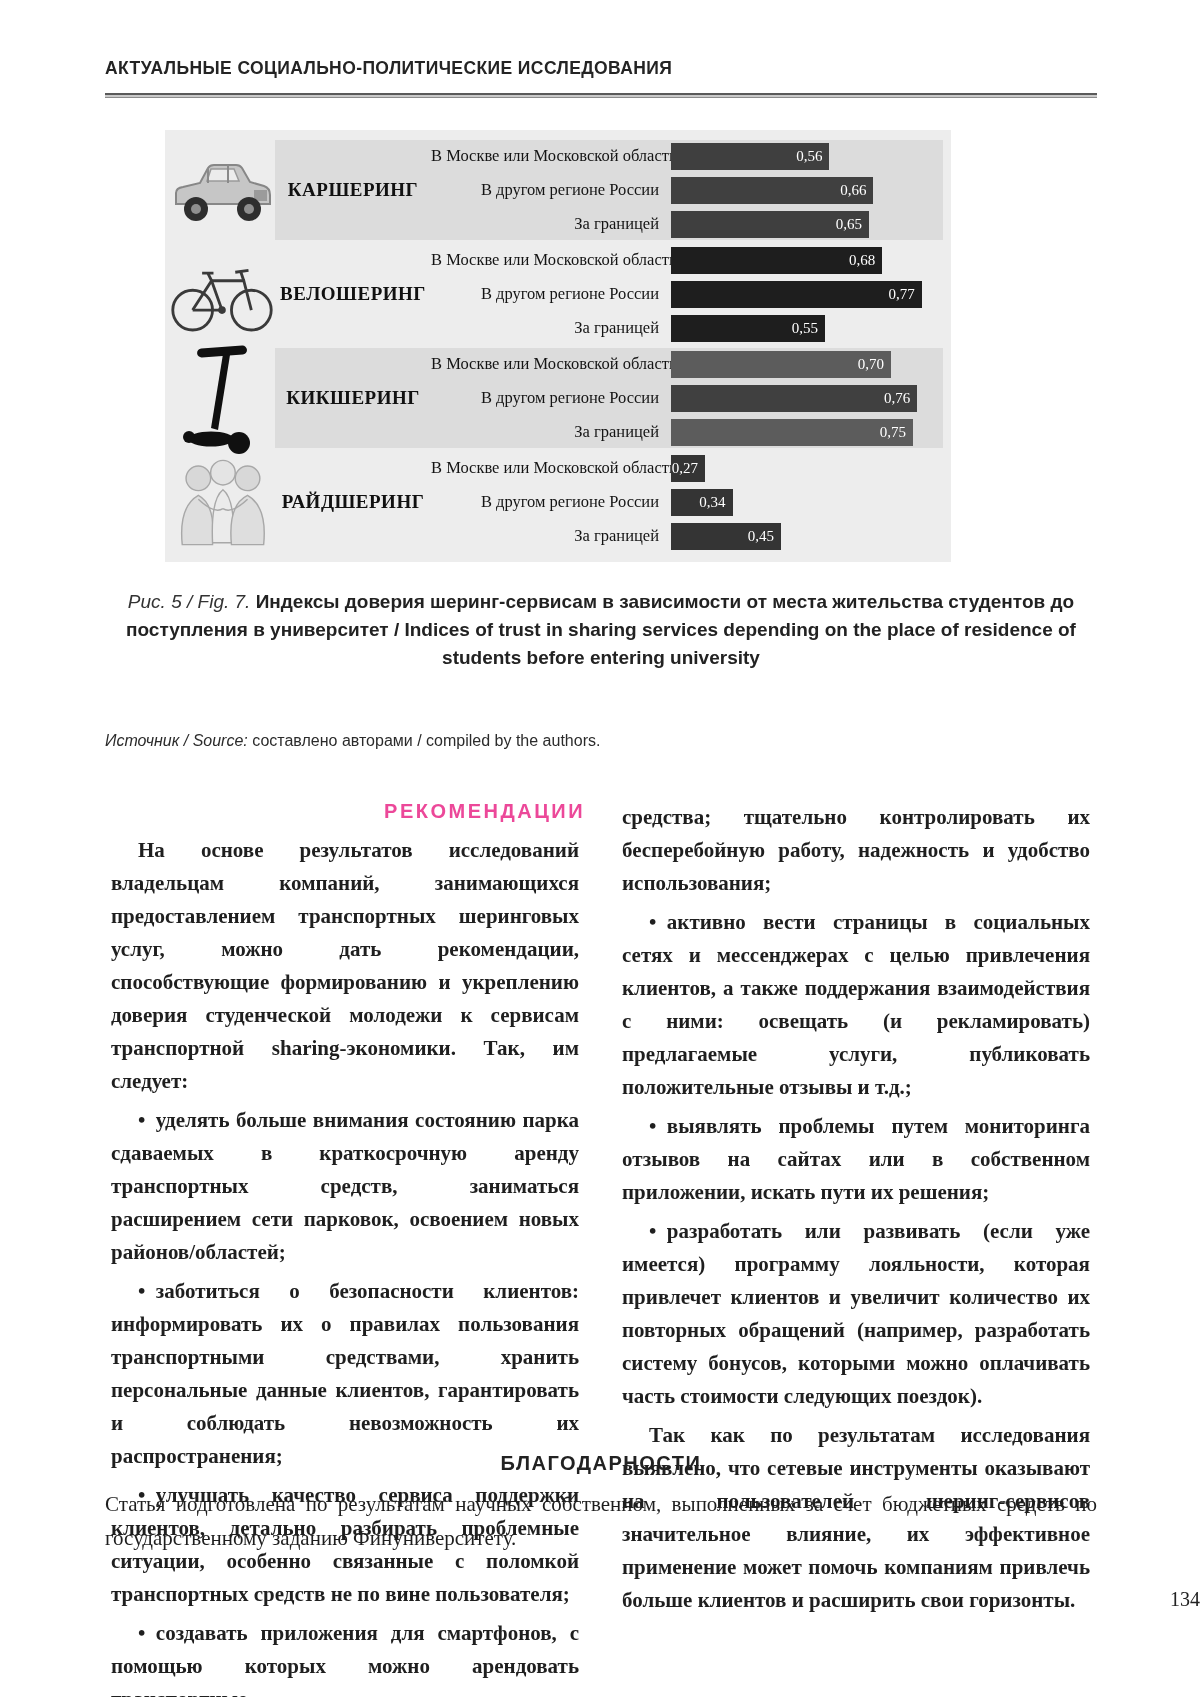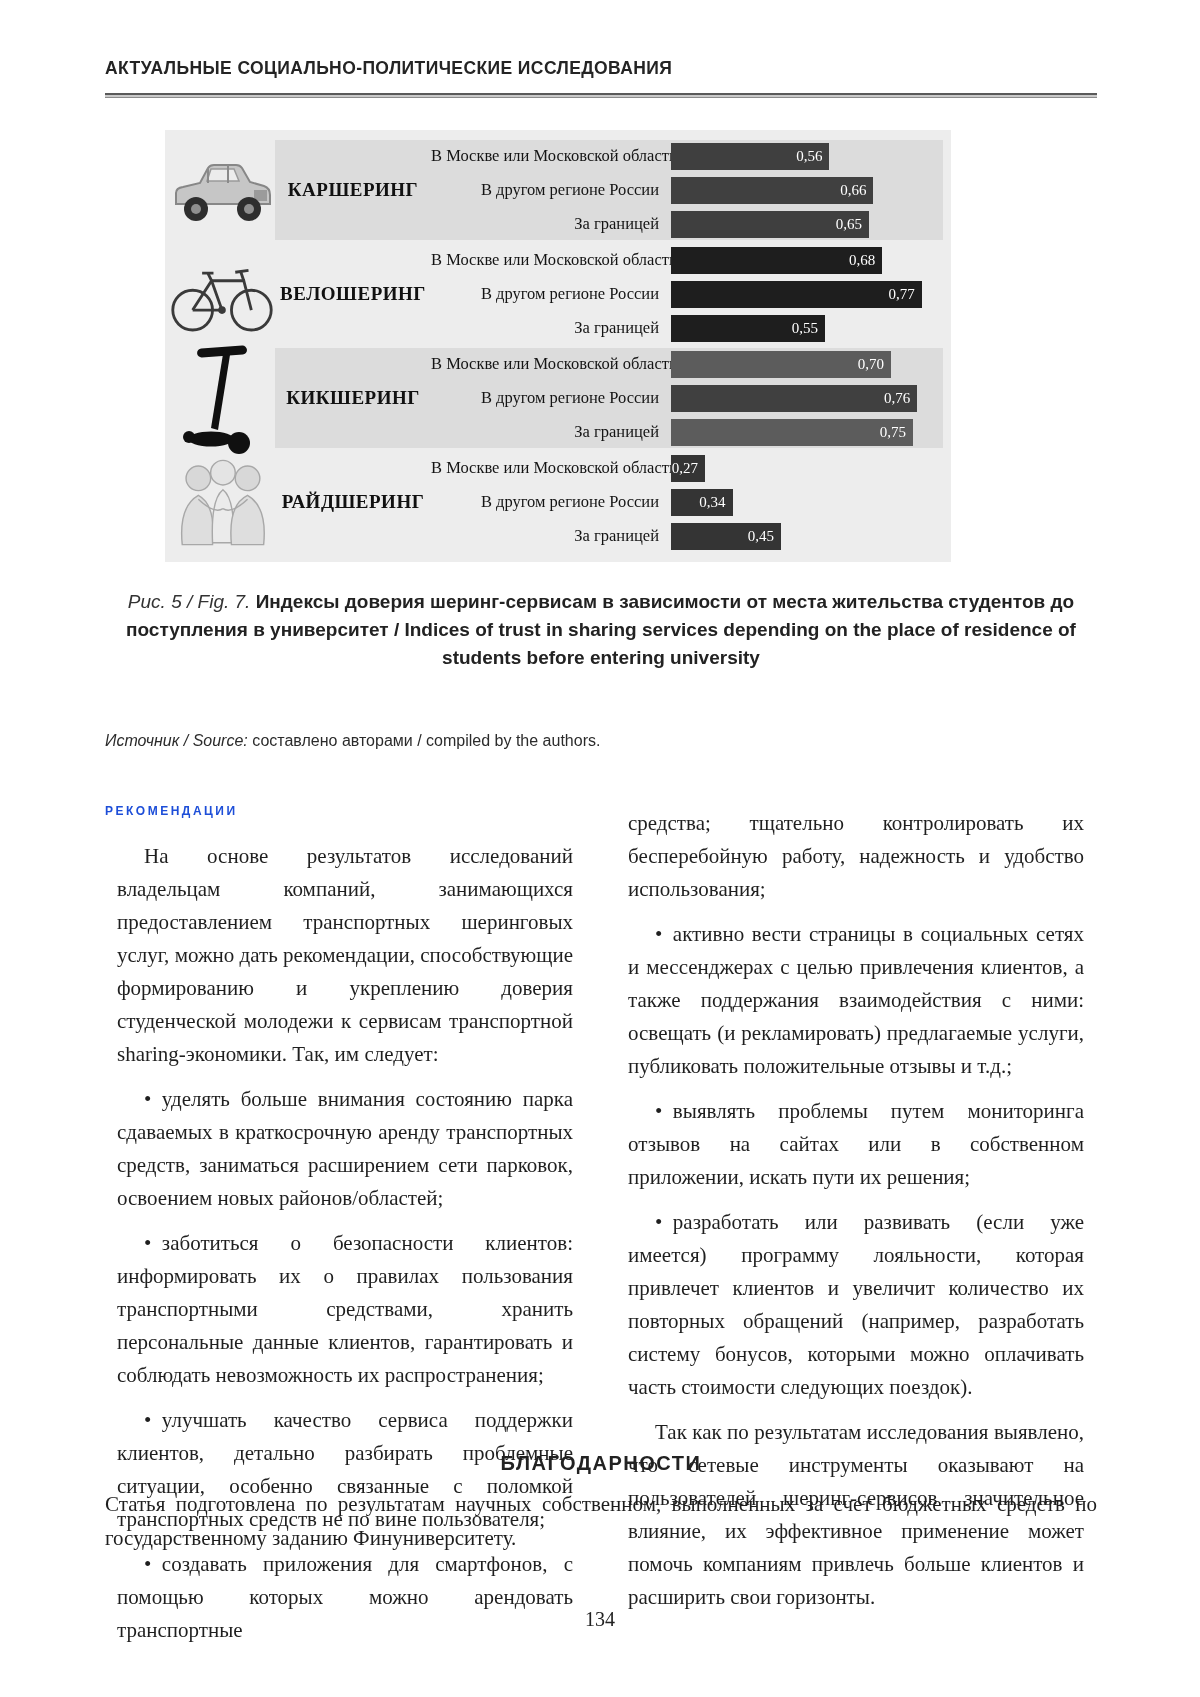--- a/index.html
+++ b/index.html
@@ -58,38 +58,38 @@
   .source-line {
     left:105px; top:732px; width:992px;
     font-family:"Liberation Sans", sans-serif; font-size:16px; color:#2b2b2b;
   }
   .source-prefix { font-style:italic; }
 
   
   .columns { left:105px; top:795px; width:992px; display:flex; gap:31px; }
   .col { width:480px; font-size:21px; line-height:33px; text-align:justify; color:#1f1f1f; }
   .rec-heading {
-    text-align:left; font-family:"Liberation Sans", sans-serif;
-    font-weight:bold; font-size:12px; letter-spacing:2.5px; line-height:33px; color:#1d4ed8;
-  }
-  .col p { margin:12px; }
+    text-align:right; font-family:"Liberation Sans", sans-serif;
+    font-weight:bold; font-size:20px; letter-spacing:2.5px; line-height:33px; color:#ec4899;
+  }
+  .col p { margin:6px;font-weight:bold; }
   .col p.indent { text-indent:27px; }
   .col p.bullet { text-indent:27px; }
 
   
   .ack-heading {
     left:105px; top:1452px; width:992px; text-align:center;
     font-family:"Liberation Sans", sans-serif; font-weight:bold;
     font-size:20px; letter-spacing:1.5px; color:#222;
   }
   .ack-text {
     left:105px; top:1487px; width:992px;
     font-size:21px; line-height:34px; text-align:justify;
   }
-  .page-number { left:0; top:1588px; width:1200px; text-align:center; font-size:20px; color:#222;margin-top:20px; }
+  .page-number { left:0; top:1588px; width:1200px; text-align:right; font-size:20px; color:#222; }
 </style>
 </head>
 <body>
 
 <div class="abs journal-header">АКТУАЛЬНЫЕ СОЦИАЛЬНО-ПОЛИТИЧЕСКИЕ ИССЛЕДОВАНИЯ</div>
 <div class="abs header-rule"></div>
 
 <div class="abs chart">
   <div class="group">
     <div class="icon-cell">

